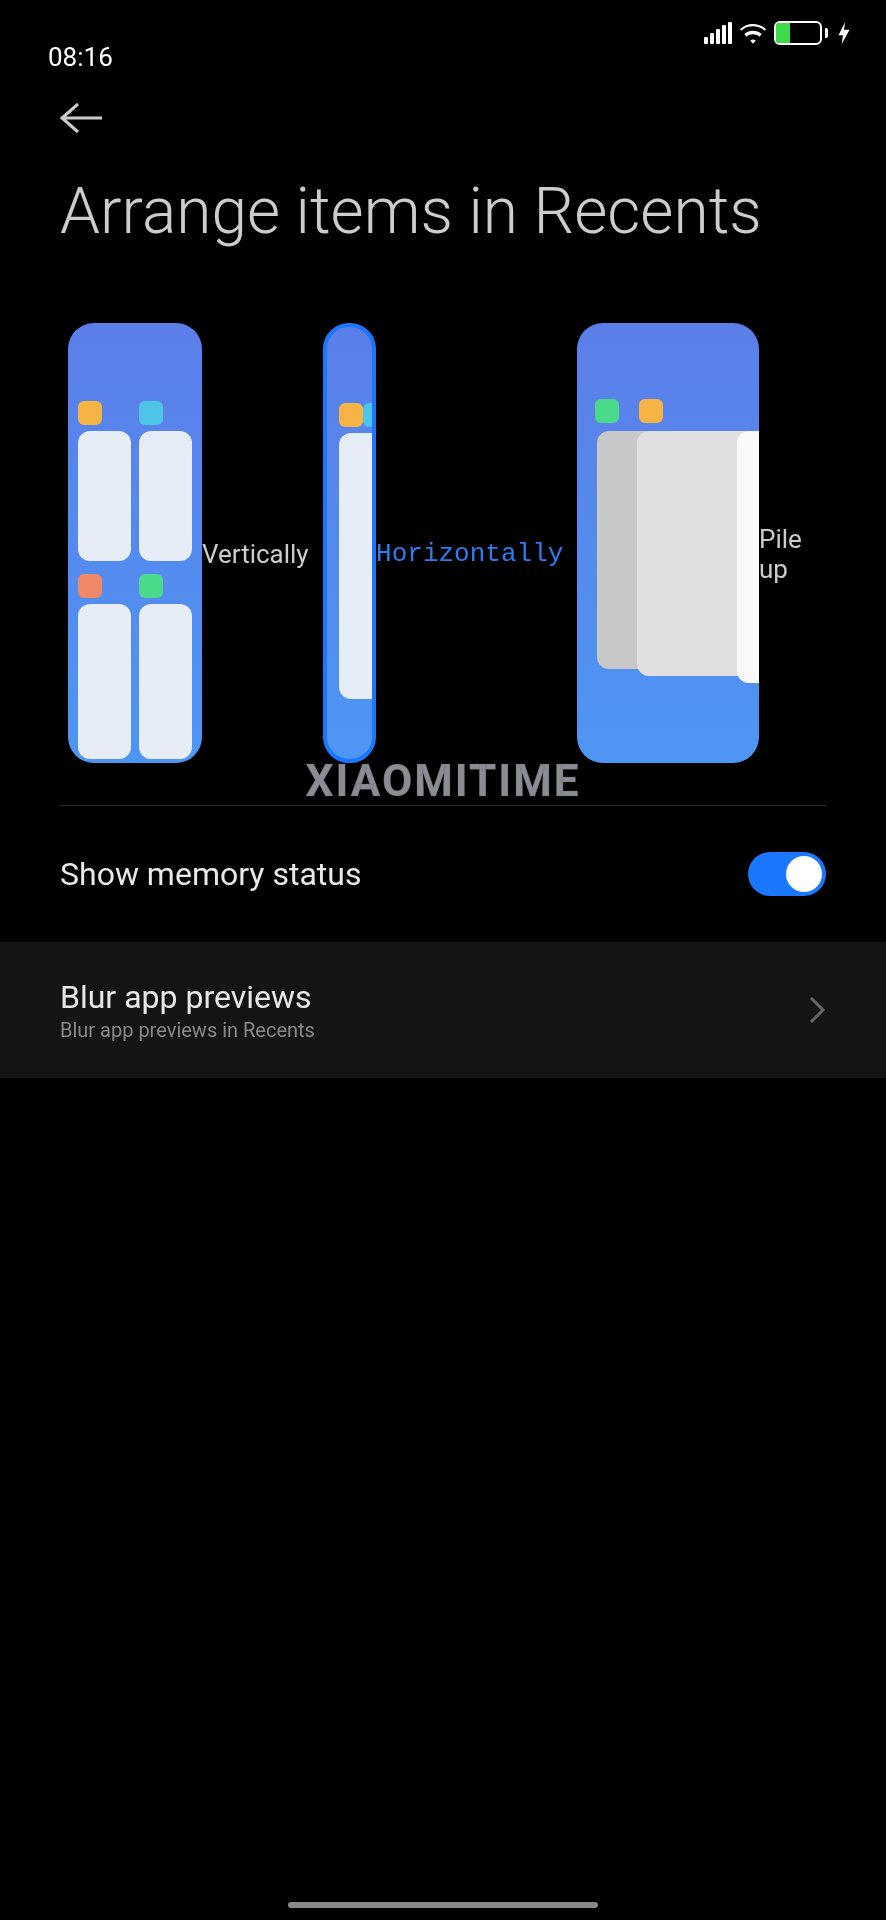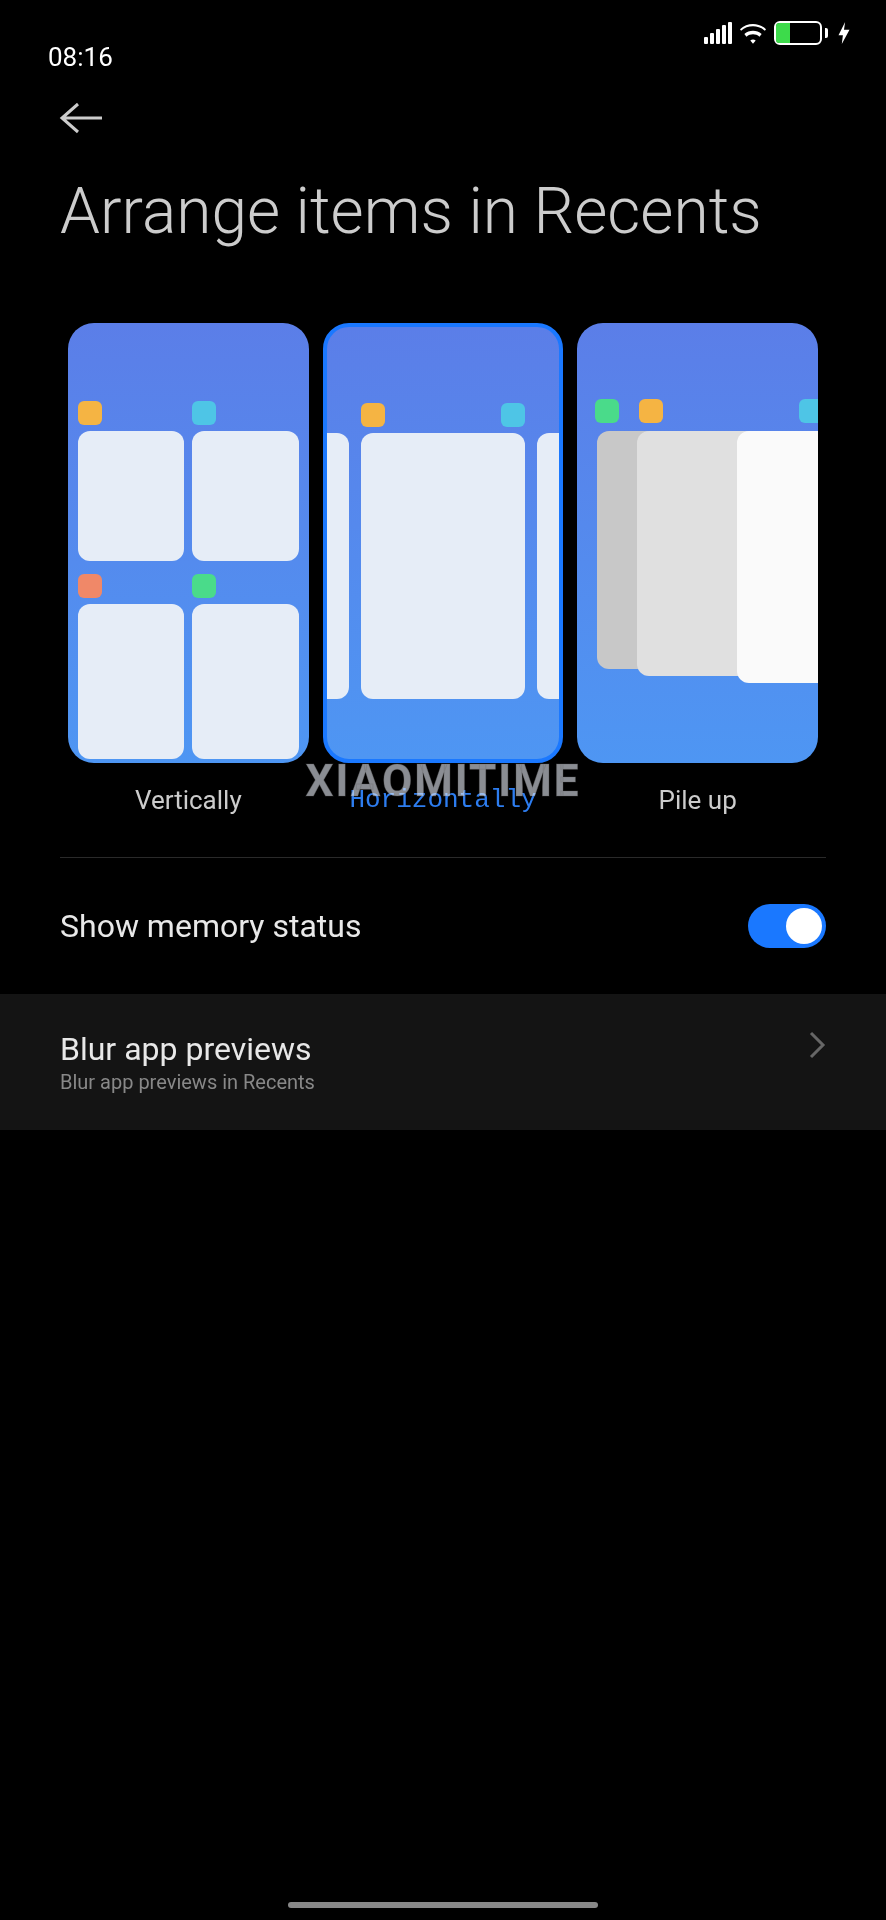--- a/index.html
+++ b/index.html
@@ -123,21 +123,21 @@
     .options-container {
       display: flex;
       gap: 14px;
       padding: 0 68px;
       margin-bottom: 24px;
     }
 
     .option-card {
       flex: 1;
       display: flex;
-      flex-direction: column;
+      flex-direction: row;
       align-items: center;
     }
 
     .preview-box {
       width: 100%;
       height: 440px;
       border-radius: 26px;
       overflow: hidden;
       position: relative;
       background: linear-gradient(to bottom, #5b7ee8 0%, #4e96f3 100%);
@@ -338,21 +338,21 @@
       height: 36px;
       background: #fff;
       border-radius: 50%;
     }
 
     .blur-row {
       background: #141414;
       padding: 36px 60px;
       display: flex;
       justify-content: space-between;
-      align-items: flex-start;
+      align-items: center;
     }
 
     .chevron {
       color: #666;
     }
 
     .watermark {
       position: absolute;
       top: 755px;
       left: 50%;

